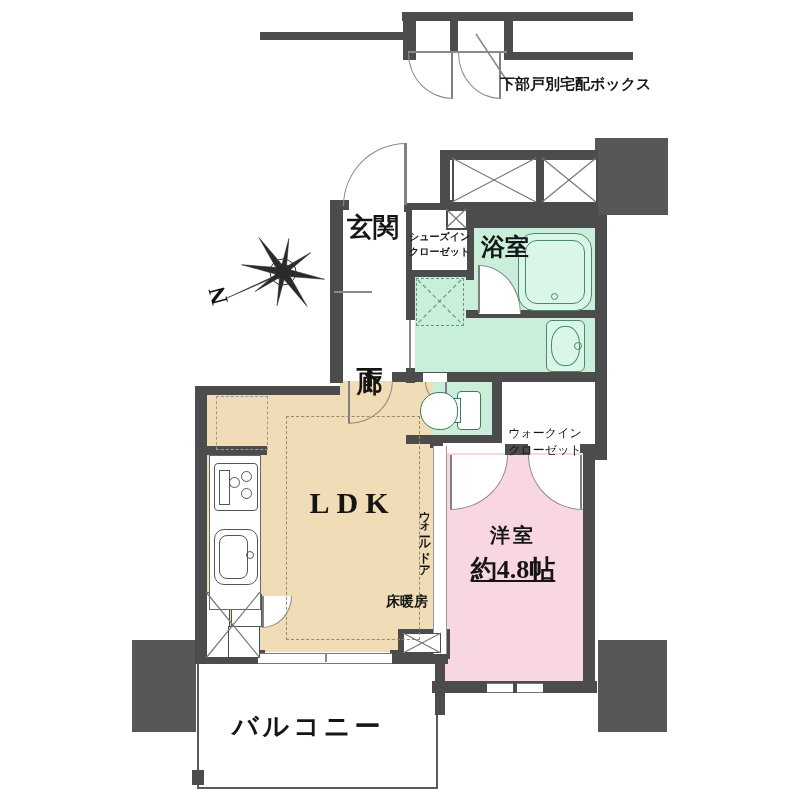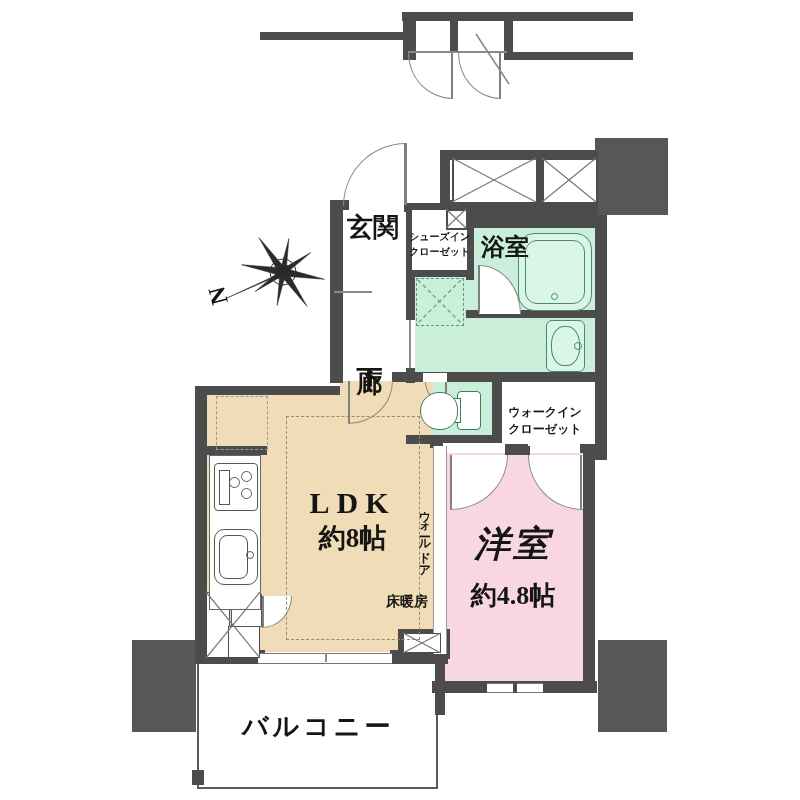--- a/index.html
+++ b/index.html
@@ -180,37 +180,37 @@
           <polygon points="0,0 -56,26 -10,6"></polygon>
         </g>
         <circle r="8" fill="none" stroke="#333" stroke-width="1"></circle>
         <circle r="13" fill="none" stroke="#333" stroke-width="1"></circle>
       </g>
       <text transform="translate(228,302) rotate(-105)" font-size="24" font-weight="bold" fill="#111" font-family="Liberation Serif, DejaVu Serif, serif">N</text>
     </g>
   </svg>
 
   <div class="lbl" style="left:500px;top:72px;width:170px;font-size:15px;text-align:left;font-weight:bold;">
+    <div style="margin-top:4px;">下部戸別宅配ボックス</div>
   </div>
   <div class="lbl" style="left:340px;top:213px;width:66px;font-size:26px;">玄関</div>
   <div class="lbl" style="left:409px;top:231px;width:60px;font-size:10px;font-weight:700;">
     <div>シューズイン</div>
     <div style="margin-top:3px;">クローゼット</div>
   </div>
   <div class="lbl" style="left:474px;top:234px;width:62px;font-size:24px;">浴室</div>
   <div class="lbl vtext" style="left:354px;top:312px;height:70px;font-size:26px;">廊下</div>
-  <div class="lbl" style="left:503px;top:406px;width:84px;font-size:12px;font-weight:700;">
+  <div class="lbl" style="left:503px;top:427px;width:84px;font-size:12px;font-weight:400;">
     <div>ウォークイン</div>
     <div style="margin-top:3px;">クローゼット</div>
   </div>
   <div class="lbl" style="left:295px;top:486px;width:115px;">
     <div style="font-size:30px;letter-spacing:7px;">LDK</div>
-    <div style="font-size:27px;margin-top:2px;">約8帖</div>
   </div>
   <div class="lbl vtext" style="left:417px;top:486px;height:100px;font-size:12px;font-weight:600;">ウォールドア</div>
   <div class="lbl" style="left:381px;top:594px;width:52px;font-size:14px;">床暖房</div>
   <div class="lbl" style="left:453px;top:524px;width:120px;">
-    <div style="font-size:36px;letter-spacing:3px;font-style:italic;">洋室</div>
-    <div style="font-size:26px;margin-top:16px;">約4.8帖</div>
-  </div>
-  <div class="lbl" style="left:242px;top:712px;width:150px;font-size:26px;letter-spacing:4px;text-align:center;">バルコニー</div>
+    <div style="font-size:20px;letter-spacing:3px;">洋室</div>
+    <div style="font-size:26px;margin-top:8px;text-decoration:underline;">約4.8帖</div>
+  </div>
+  <div class="lbl" style="left:232px;top:712px;width:150px;font-size:26px;letter-spacing:4px;text-align:center;">バルコニー</div>
 
 </div>
 
 </body></html>

